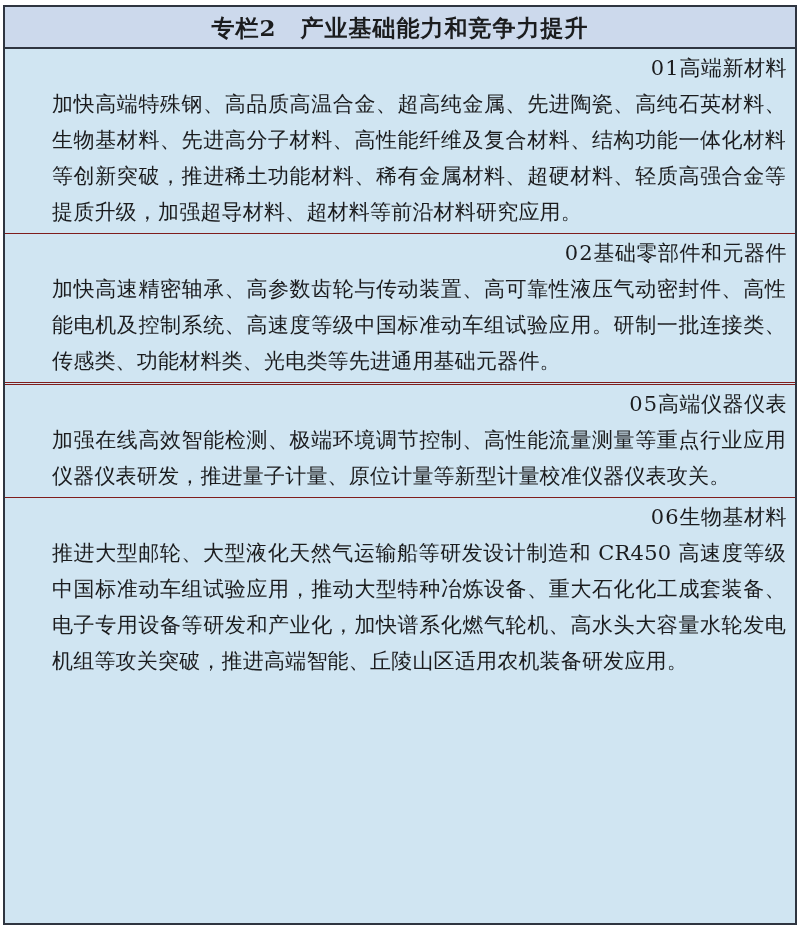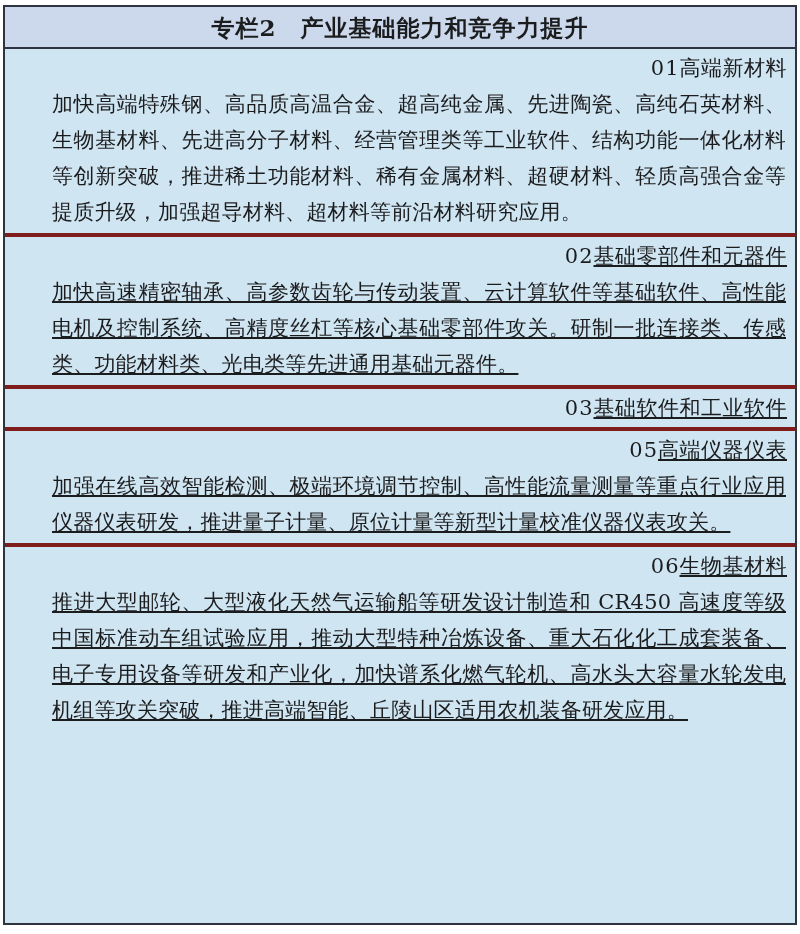--- a/index.html
+++ b/index.html
@@ -34,21 +34,21 @@
     font-weight: bold;
     letter-spacing: 1px;
     padding: 7px 0 6px 0;
     line-height: 27px;
   }
   .panel-body { background: #d0e5f2; }
   .section {
     box-sizing: border-box;
     padding: 0 0 1px 0;
   }
-  .section + .section { border-top: 4px solid #7f1d1d; text-decoration: underline; }
+  .section + .section { border-top: 1px solid #7f1d1d; }
   .sec-heading {
     padding: 2px 8px 0 15px;
     font-size: 21px;
     line-height: 35px;
     white-space: nowrap;
     text-align: right;
   }
   .sec-num {
     display: inline-block;
     width: 32px;
@@ -70,34 +70,31 @@
 
 <div class="page">
   <div class="panel">
     <div class="panel-header">专栏2　产业基础能力和竞争力提升</div>
     <div class="panel-body">
 
         <section class="section">
           <div class="sec-heading">
             <span class="sec-num">01</span><span class="sec-title">高端新材料</span>
           </div>
-          <p class="sec-body">加快高端特殊钢、高品质高温合金、超高纯金属、先进陶瓷、高纯石英材料、生物基材料、先进高分子材料、经营管理类等工业软件、结构功能一体化材料等创新突破，推进稀土功能材料、稀有金属材料、超硬材料、轻质高强合金等提质升级，加强超导材料、超材料等前沿材料研究应用。</p>
+          <p class="sec-body">加快高端特殊钢、高品质高温合金、超高纯金属、先进陶瓷、高纯石英材料、生物基材料、先进高分子材料、高性能纤维及复合材料、结构功能一体化材料等创新突破，推进稀土功能材料、稀有金属材料、超硬材料、轻质高强合金等提质升级，加强超导材料、超材料等前沿材料研究应用。</p>
         </section>
 
         <section class="section">
           <div class="sec-heading">
             <span class="sec-num">02</span><span class="sec-title">基础零部件和元器件</span>
           </div>
-          <p class="sec-body">加快高速精密轴承、高参数齿轮与传动装置、云计算软件等基础软件、高性能电机及控制系统、高精度丝杠等核心基础零部件攻关。研制一批连接类、传感类、功能材料类、光电类等先进通用基础元器件。</p>
+          <p class="sec-body">加快高速精密轴承、高参数齿轮与传动装置、高可靠性液压气动密封件、高性能电机及控制系统、高速度等级中国标准动车组试验应用。研制一批连接类、传感类、功能材料类、光电类等先进通用基础元器件。</p>
         </section>
 
         <section class="section">
-          <div class="sec-heading">
-            <span class="sec-num">03</span><span class="sec-title">基础软件和工业软件</span>
-          </div>
         </section>
 
 
         <section class="section">
           <div class="sec-heading">
             <span class="sec-num">05</span><span class="sec-title">高端仪器仪表</span>
           </div>
           <p class="sec-body">加强在线高效智能检测、极端环境调节控制、高性能流量测量等重点行业应用仪器仪表研发，推进量子计量、原位计量等新型计量校准仪器仪表攻关。</p>
         </section>
 

